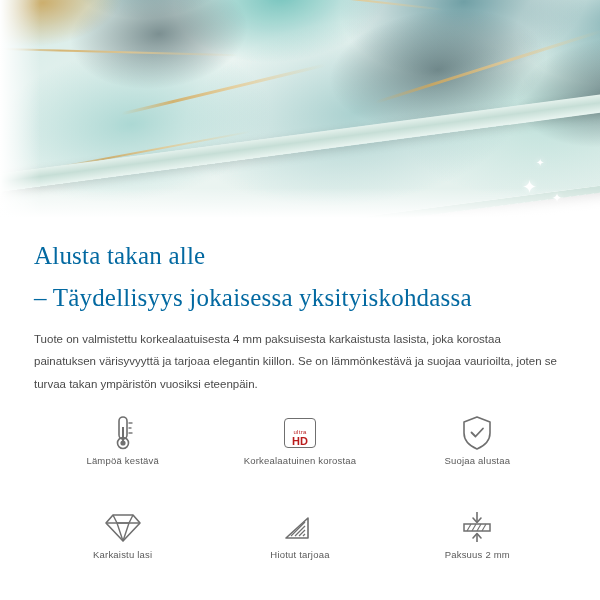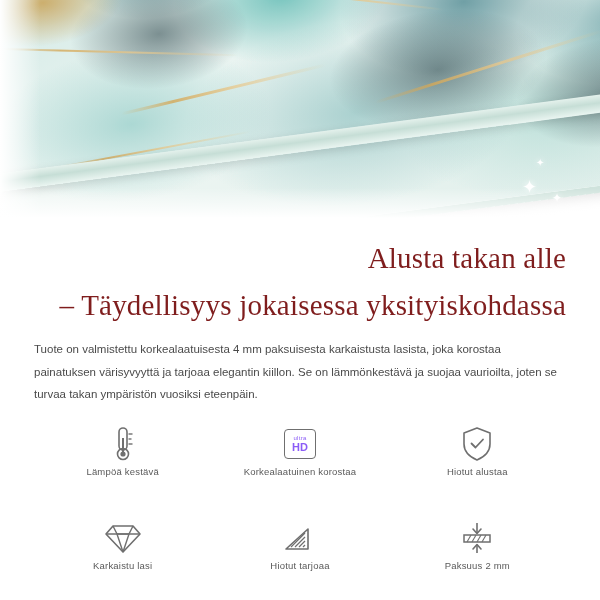--- a/index.html
+++ b/index.html
@@ -111,27 +111,26 @@
     position: absolute; left: 0; bottom: 0; width: 100%; height: 34px;
     background: linear-gradient(0deg, #fff 12%, rgba(255,255,255,0) 100%);
   }
 
   
   .content {
     padding: 18px 34px 0 34px;
   }
   .headline {
     font-family: "Liberation Serif", serif;
-    font-size: 29px;
+    font-size: 25px;
     line-height: 1.30;
     font-weight: 400;
-    color: #7f1d1d;
+    color: #0369a1;
     margin: 0 0 14px 0;
     letter-spacing: .2px;
-    text-align: right;
   }
   .headline .line2 { display: block; margin-top: 9px; }
 
   .paragraph {
     font-size: 11.5px;
     line-height: 1.95;
     color: #4a4a4a;
     margin: 0 0 16px 0;
     max-width: 548px;
   }
@@ -161,22 +160,22 @@
     color: #5a5a5a;
     text-align: center;
     letter-spacing: .2px;
   }
   svg { display: block; }
   .ultrahd-box {
     width: 30px; height: 28px;
     border: 1.6px solid #6f6f6f;
     border-radius: 4px;
     display: flex; flex-direction: column;
-    align-items: center; justify-content: center;
-    color: #8b5cf6;
+    align-items: center; justify-content: flex-end;
+    color: #b91c1c;
   }
   .ultrahd-box .u1 { font-size: 6px; line-height: 1; letter-spacing: .3px; }
   .ultrahd-box .u2 { font-size: 11px; font-weight: bold; line-height: 1.1; }
 </style>
 </head>
 <body>
 
 <div class="hero">
   <div class="hero-canvas">
     <div class="panel">
@@ -236,21 +235,21 @@
       <div class="feature-label">Korkealaatuinen korostaa</div>
     </div>
 
     <div class="feature">
       <div class="feature-icon">
         <svg width="36" height="40" viewBox="0 0 36 40">
           <path d="M18 4 L31 9 V20 C31 28 25 33 18 36 C11 33 5 28 5 20 V9 Z" fill="none" stroke="#6f6f6f" stroke-width="1.6" stroke-linejoin="round"></path>
           <path d="M12.5 19.5 L16.5 23.5 L24 15.5" fill="none" stroke="#6f6f6f" stroke-width="1.8" stroke-linecap="round" stroke-linejoin="round"></path>
         </svg>
       </div>
-      <div class="feature-label">Hiotut alustaa</div>
+      <div class="feature-label">Suojaa alustaa</div>
     </div>
 
     <div class="feature">
       <div class="feature-icon">
         <svg width="40" height="36" viewBox="0 0 40 36">
           <path d="M10 6 H30 L37 14 L20 32 L3 14 Z" fill="none" stroke="#6f6f6f" stroke-width="1.6" stroke-linejoin="round"></path>
           <path d="M3 14 H37" stroke="#6f6f6f" stroke-width="1.4"></path>
           <path d="M10 6 L14 14 L20 32" fill="none" stroke="#6f6f6f" stroke-width="1.4"></path>
           <path d="M30 6 L26 14 L20 32" fill="none" stroke="#6f6f6f" stroke-width="1.4"></path>
           <path d="M14 14 H26" stroke="#6f6f6f" stroke-width="1.4"></path>

